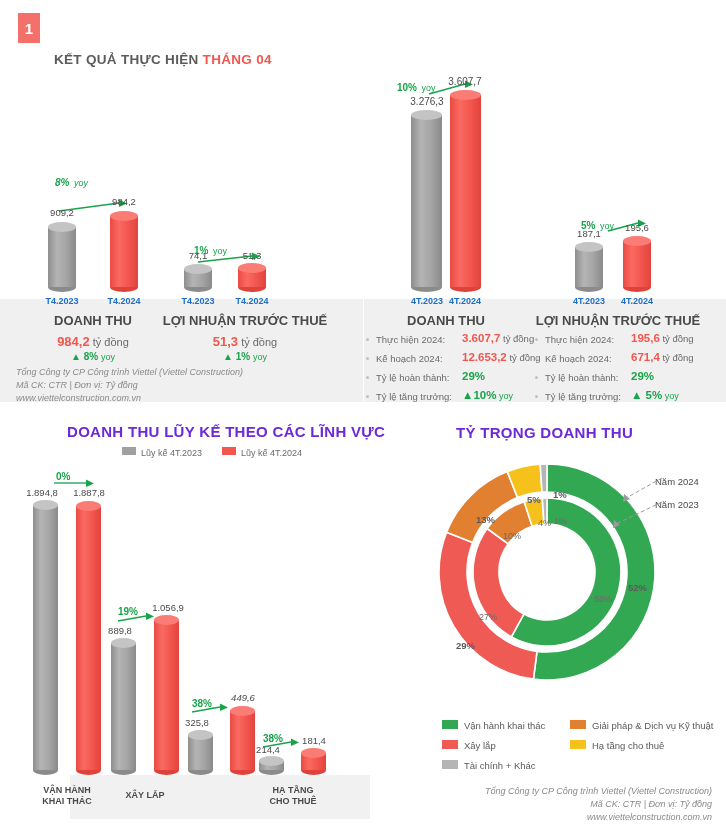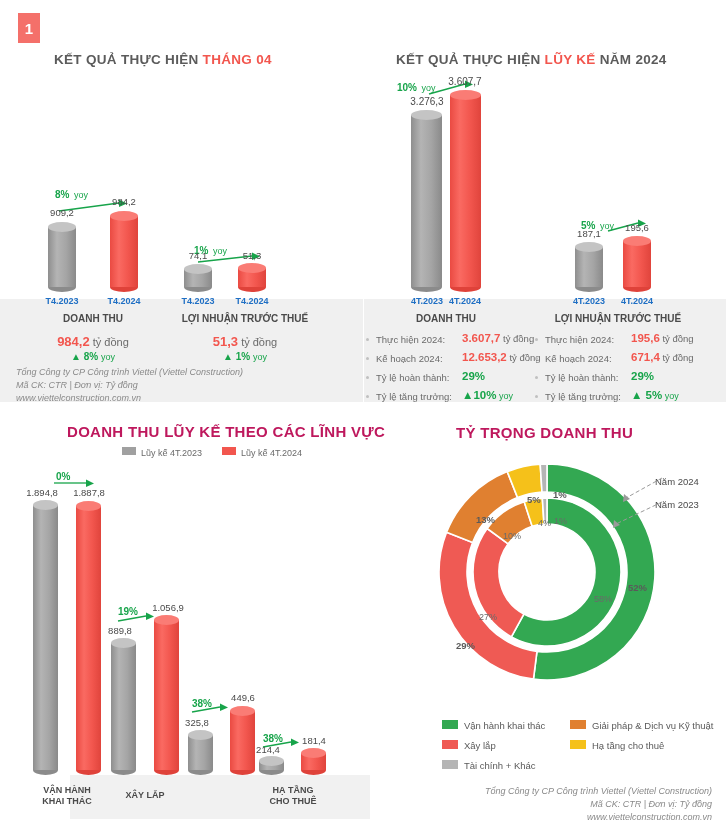--- a/index.html
+++ b/index.html
@@ -58,41 +58,41 @@
 
   
   .yoy{position:absolute;white-space:nowrap;}
   .yoy .pct{font-size:10px;font-weight:bold;color:#17a44a;}
   .yoy .unit{font-size:9px;color:#17a44a;font-weight:normal;}
 
   
   .axlab{position:absolute;font-size:9px;font-weight:bold;color:#1f6fc4;white-space:nowrap;text-align:center;}
 
   
-  .mtitle{position:absolute;font-size:10px;font-weight:bold;color:#4a4a4a;white-space:nowrap;text-align:center;}
+  .mtitle{position:absolute;font-size:13px;font-weight:bold;color:#4a4a4a;white-space:nowrap;text-align:center;}
   .mval{position:absolute;white-space:nowrap;font-size:11px;color:#6a6a6a;}
   .mval b{color:#f2564e;font-size:13px;}
   .mgrow{position:absolute;white-space:nowrap;font-size:10px;color:#17a44a;font-weight:bold;}
   .mgrow .u{font-weight:normal;font-size:9px;}
 
   .rowlist{position:absolute;}
   .rowlist .r{position:relative;height:19px;white-space:nowrap;font-size:9.5px;color:#6a6a6a;}
   .rowlist .r .dot{position:absolute;left:0;top:7px;width:3px;height:3px;background:#c0c0c0;border-radius:50%;}
   .rowlist .r .lbl{position:absolute;left:10px;top:3px;}
   .rowlist .r .val{position:absolute;top:1px;font-size:11.5px;font-weight:bold;color:#f2564e;}
   .rowlist .r .val .u{font-size:9.5px;font-weight:normal;color:#6a6a6a;}
   .rowlist .r .val.green{color:#17a44a;}
   .rowlist .r .val.green .u{color:#17a44a;font-size:9px;}
 
   
   .note{position:absolute;font-size:9px;font-style:italic;color:#8a8a8a;line-height:13px;white-space:nowrap;}
   .note.right{text-align:right;}
 
   
-  .sec-title{position:absolute;font-size:15px;font-weight:bold;color:#be185d;letter-spacing:.3px;white-space:nowrap;}
+  .sec-title{position:absolute;font-size:15px;font-weight:bold;color:#6d28d9;letter-spacing:.3px;white-space:nowrap;}
   .legend-item{position:absolute;white-space:nowrap;font-size:9px;color:#6a6a6a;}
   .legend-item .sw{display:inline-block;width:14px;height:8px;margin-right:5px;vertical-align:1px;}
 
   .band-bottom{position:absolute;left:70px;top:775px;width:300px;height:44px;background:#f1f1f1;}
   .catlab{position:absolute;font-size:9px;font-weight:bold;color:#4a4a4a;text-align:center;line-height:11px;white-space:nowrap;}
 
   
   .donut{position:absolute;}
   .dlab{position:absolute;font-size:9.5px;font-weight:bold;color:#5a5a5a;white-space:nowrap;}
   .dlab.inner{font-weight:normal;color:#6a6a6a;font-size:9px;}
@@ -106,28 +106,25 @@
 
 <div class="page">
 
   <div class="hdr">
     <div class="hdr-badge">1</div>
   </div>
 
   <div class="sub" id="sub-left">
     <span>KẾT QUẢ THỰC HIỆN </span><span class="hl">THÁNG 04</span>
   </div>
-  <div class="sub" id="sub-right">
-    <span>KẾT QUẢ THỰC HIỆN </span><span class="hl">LŨY KẾ</span><span> NĂM 2024</span>
-  </div>
 
   <div class="band-top"></div>
   <div class="band-divider"></div>
 
-  <div class="yoy" style="left:55px;top:184px;">
+  <div class="yoy" style="left:55px;top:172px;font-style:italic;">
     <span class="pct">8%</span>
     <span class="unit">yoy</span>
   </div>
   <svg style="position:absolute;left:57px;top:199px;" width="72" height="16">
     <line x1="2" y1="12" x2="62" y2="4" stroke="#17a44a" stroke-width="1.3"></line>
     <polygon points="62,0.5 70,4.5 62,8" fill="#17a44a"></polygon>
   </svg>
 
   <div class="vlab" style="left:34px;top:207px;width:56px;">909,2</div>
   <div class="vlab" style="left:96px;top:196px;width:56px;">984,2</div>
@@ -359,21 +356,21 @@
   </div>
 
   <div class="yoy" style="left:192px;top:693px;">
     <span class="pct">38%</span>
   </div>
   <svg style="position:absolute;left:190px;top:703px;" width="40" height="12">
     <line x1="2" y1="9" x2="30" y2="4" stroke="#17a44a" stroke-width="1.3"></line>
     <polygon points="30,0.5 38,4.5 30,8" fill="#17a44a"></polygon>
   </svg>
   <div class="vlab" style="left:173px;top:717px;width:48px;">325,8</div>
-  <div class="vlab" style="left:219px;top:692px;width:48px;">449,6</div>
+  <div class="vlab" style="left:219px;top:692px;width:48px;font-style:italic;">449,6</div>
   <div class="cyl grey" style="left:188px;top:730px;width:25px;height:45px;">
     <div class="foot"></div>
       <div class="body"></div>
       <div class="cap"></div>
   </div>
   <div class="cyl red" style="left:230px;top:706px;width:25px;height:69px;">
     <div class="foot"></div>
       <div class="body"></div>
       <div class="cap"></div>
   </div>

